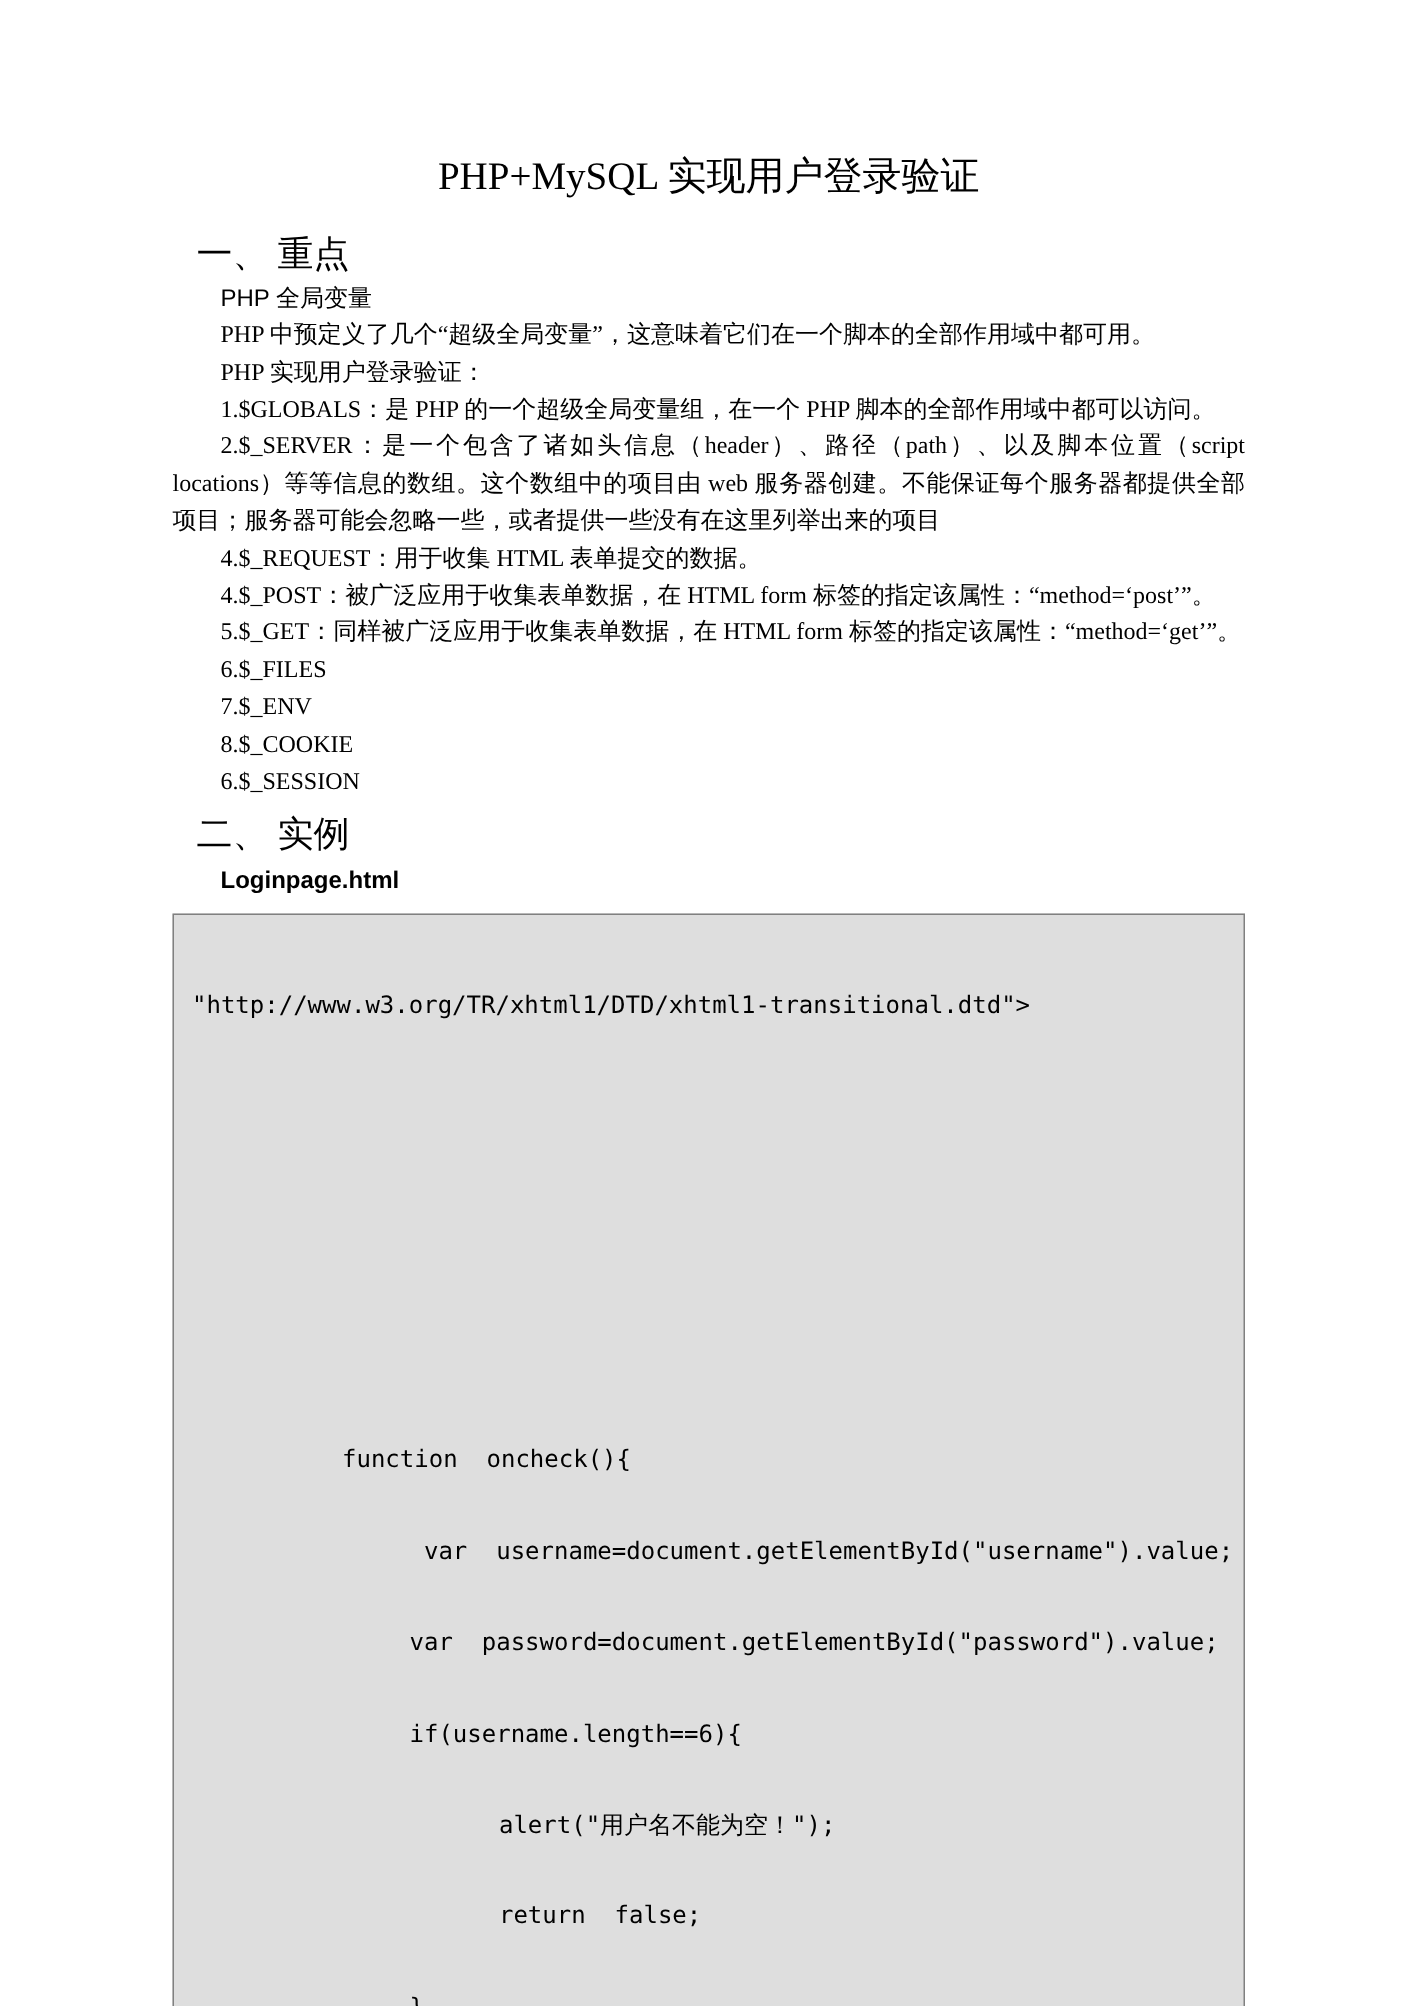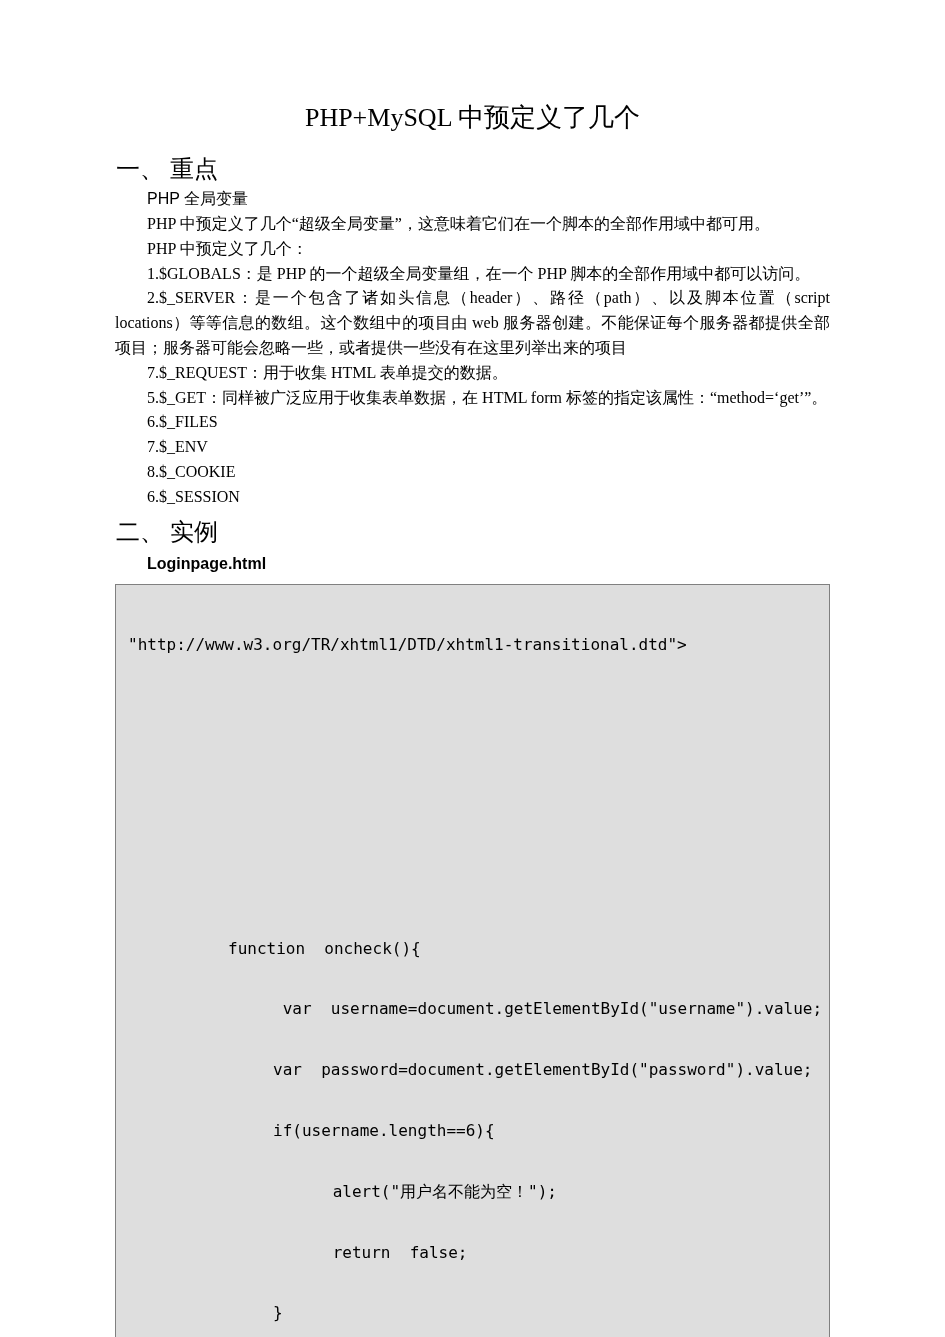--- a/index.html
+++ b/index.html
@@ -20,21 +20,21 @@
   .doc-title {
     font-size: 26px;
     font-weight: 400;
     text-align: center;
     margin: 0 0 18px 0;
     font-family: "SimSun", "Microsoft YaHei", serif;
   }
   .sec-heading {
     font-size: 24px;
     font-weight: 400;
-    margin: 6px 0 4px 1px;
+    margin: 6px 0 4px 16px;
     font-family: "SimSun", serif;
   }
   .sub-heading {
     font-size: 16px;
     font-weight: 400;
     margin: 0 0 2px 0;
     text-indent: 2em;
     font-family: "Microsoft YaHei", "SimSun", sans-serif;
   }
   .para {
@@ -75,32 +75,33 @@
   .code-line { display: block; }
   .indent1 { padding-left: 100px; }
   .indent2 { padding-left: 145px; }
   .indent3 { padding-left: 195px; }
 </style>
 </head>
 <body>
 
 <div class="page">
 
-  <h1 class="doc-title">PHP+MySQL 中预定义了几个</h1>
+  <h1 class="doc-title">PHP+MySQL 实现用户登录验证</h1>
 
   <h2 class="sec-heading">一、 重点</h2>
 
   <p class="sub-heading">PHP 全局变量</p>
 
   <p class="para">PHP 中预定义了几个“超级全局变量”，这意味着它们在一个脚本的全部作用域中都可用。</p>
-  <p class="para-short">PHP 中预定义了几个：</p>
+  <p class="para-short">PHP 实现用户登录验证：</p>
 
   <p class="para">1.$GLOBALS：是 PHP 的一个超级全局变量组，在一个 PHP 脚本的全部作用域中都可以访问。</p>
   <p class="para">2.$_SERVER：是一个包含了诸如头信息（header）、路径（path）、以及脚本位置（script  locations）等等信息的数组。这个数组中的项目由 web 服务器创建。不能保证每个服务器都提供全部项目；服务器可能会忽略一些，或者提供一些没有在这里列举出来的项目</p>
-  <p class="para">7.$_REQUEST：用于收集 HTML 表单提交的数据。</p>
+  <p class="para">4.$_REQUEST：用于收集 HTML 表单提交的数据。</p>
+  <p class="para">4.$_POST：被广泛应用于收集表单数据，在 HTML form 标签的指定该属性：“method=‘post’”。</p>
   <p class="para">5.$_GET：同样被广泛应用于收集表单数据，在 HTML form 标签的指定该属性：“method=‘get’”。</p>
   <p class="para-short">6.$_FILES</p>
   <p class="para-short">7.$_ENV</p>
   <p class="para-short">8.$_COOKIE</p>
   <p class="para-short">6.$_SESSION</p>
 
   <h2 class="sec-heading">二、 实例</h2>
 
   <p class="code-label">Loginpage.html</p>
 

